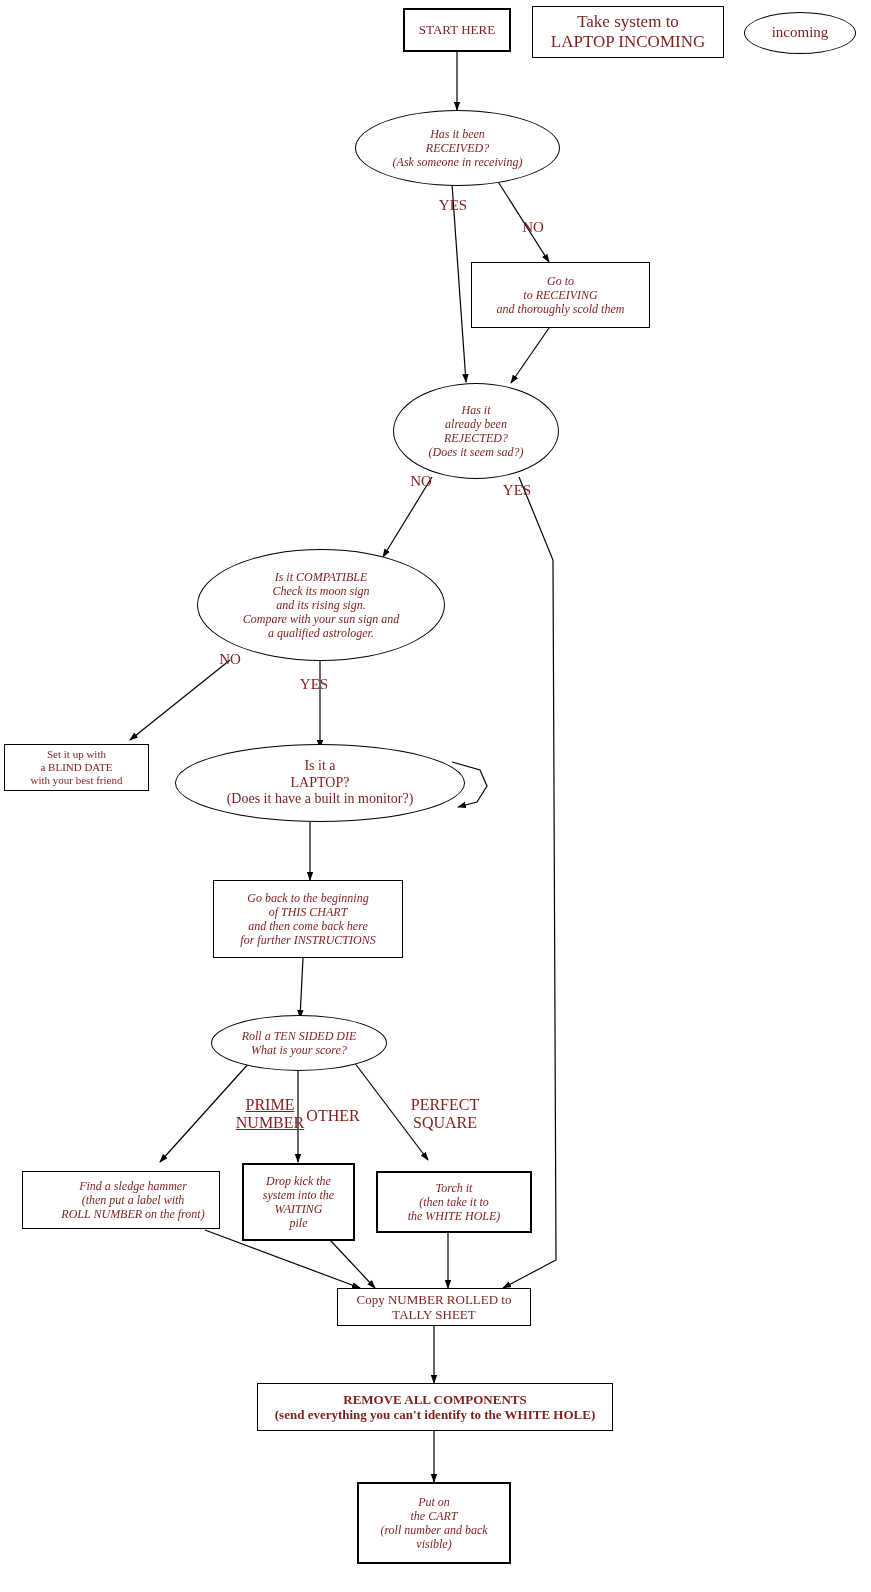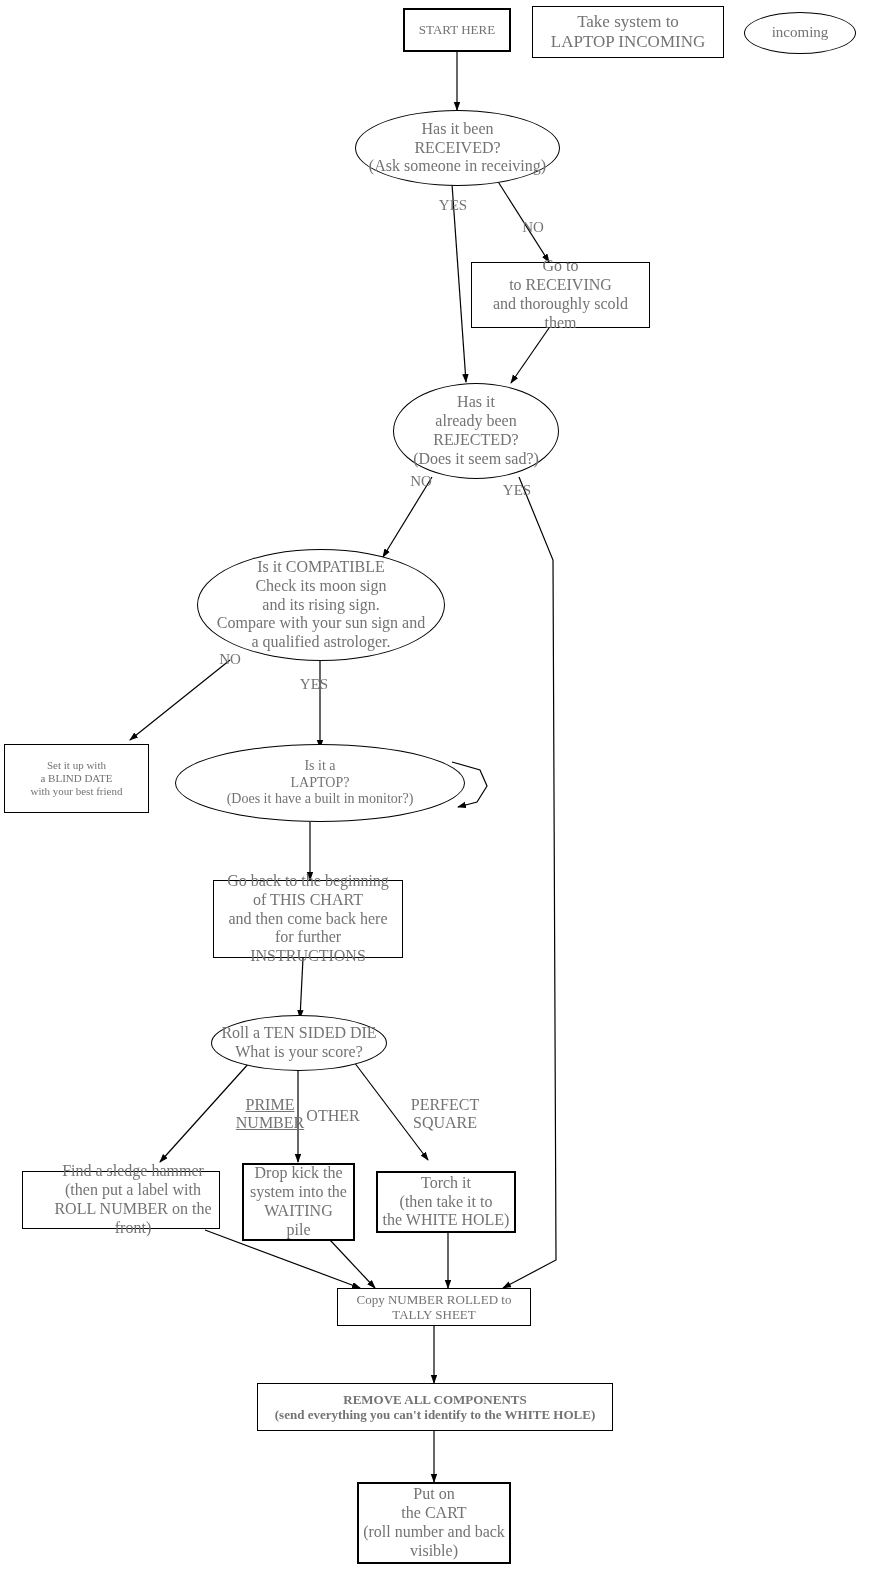--- a/index.html
+++ b/index.html
@@ -6,21 +6,21 @@
     margin: 0;
     padding: 0;
     background: #ffffff;
   }
   #canvas {
     position: relative;
     width: 871px;
     height: 1592px;
     background: #ffffff;
     font-family: "Liberation Serif", serif;
-    color: #737373;
+    color: #7f1d1d;
     overflow: hidden;
   }
   svg.edges {
     position: absolute;
     left: 0;
     top: 0;
     width: 871px;
     height: 1592px;
     pointer-events: none;
   }
@@ -50,21 +50,21 @@
     border-radius: 50%;
   }
   .edge-label {
     position: absolute;
     background: transparent;
     white-space: pre-line;
     text-align: center;
     line-height: 1.15;
   }
   .fs11 { font-size: 11px; }
-  .fs12 { font-size: 16px; }
+  .fs12 { font-size: 12px; font-style: italic; }
   .fs13 { font-size: 13px; }
   .fs14 { font-size: 14px; }
   .fs15 { font-size: 15px; }
   .fs16 { font-size: 16px; }
   .fs17 { font-size: 17px; }
 </style>
 </head>
 <body>
 
 <div id="canvas">
@@ -150,21 +150,21 @@
   </div>
 
   <div class="node ellipse fs12" style="left:197px; top:549px; width:248px; height:112px;">
     <span class="txt">Is it COMPATIBLE
 Check its moon sign
 and its rising sign.
 Compare with your sun sign and
 a qualified astrologer.</span>
   </div>
 
-  <div class="node box fs11" style="left:4px; top:744px; width:145px; height:69px;">
+  <div class="node box fs11" style="left:4px; top:744px; width:145px; height:47px;">
     <span class="txt">Set it up with
 a BLIND DATE
 with your best friend</span>
   </div>
 
   <div class="node ellipse fs14" style="left:175px; top:744px; width:290px; height:78px;">
     <span class="txt">Is it a
 LAPTOP?
 (Does it have a built in monitor?)</span>
   </div>
@@ -187,21 +187,21 @@
 ROLL NUMBER on the front)</span>
   </div>
 
   <div class="node box thick fs12" style="left:242px; top:1163px; width:113px; height:78px;">
     <span class="txt">Drop kick the
 system into the
 WAITING
 pile</span>
   </div>
 
-  <div class="node box thick fs12" style="left:376px; top:1171px; width:140px; height:62px;">
+  <div class="node box thick fs12" style="left:376px; top:1171px; width:156px; height:62px;">
     <span class="txt">Torch it
 (then take it to
 the WHITE HOLE)</span>
   </div>
 
   <div class="node box fs13" style="left:337px; top:1288px; width:194px; height:38px;">
     <span class="txt">Copy NUMBER ROLLED to
 TALLY SHEET</span>
   </div>
 

